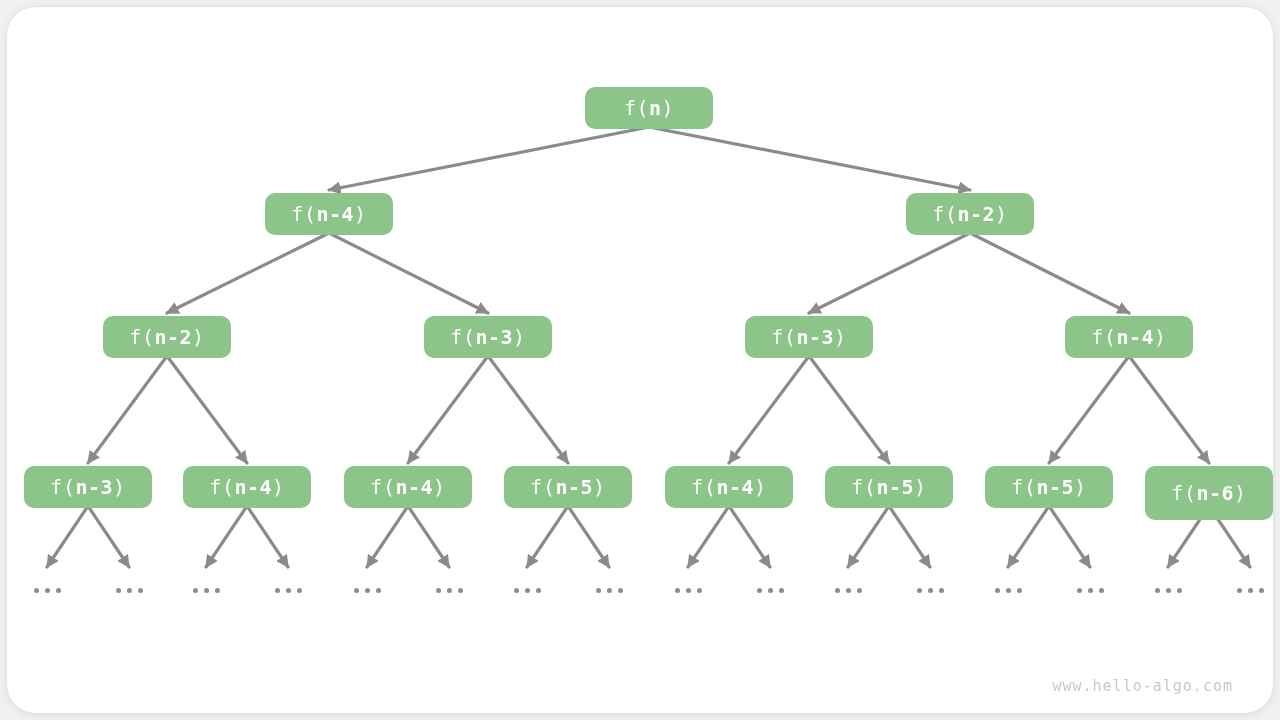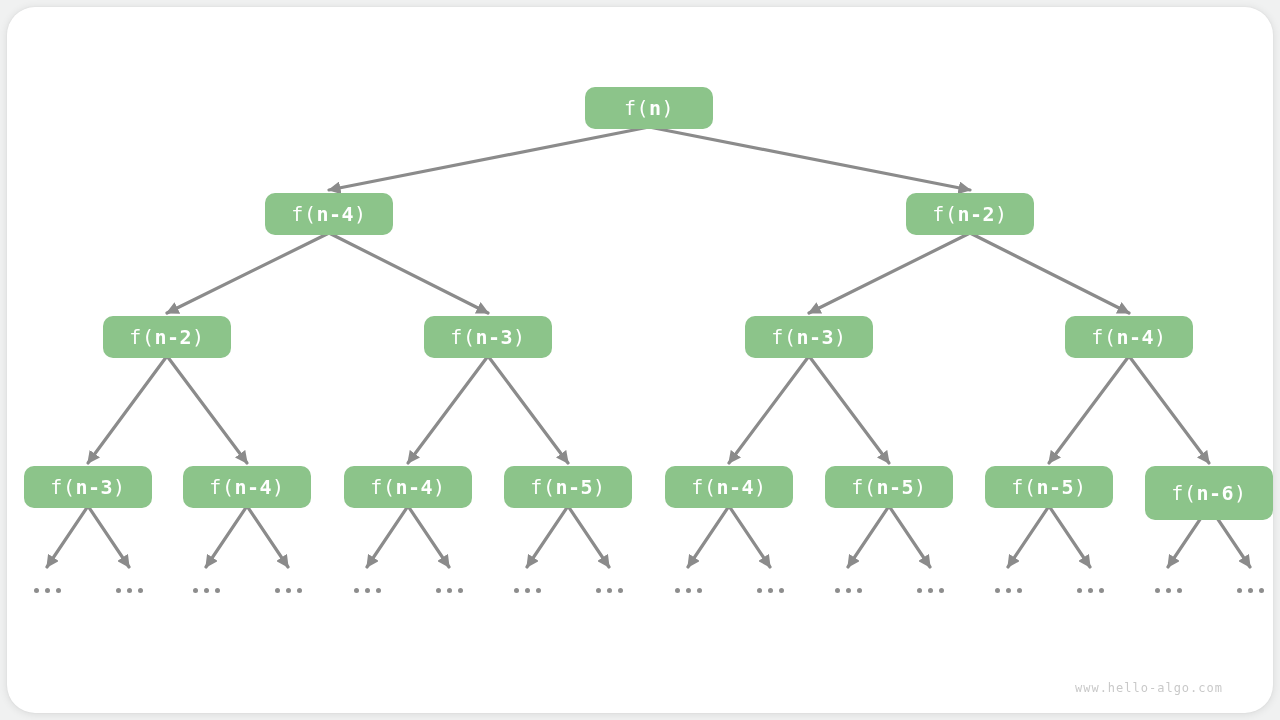--- a/index.html
+++ b/index.html
@@ -54,23 +54,23 @@
     align-items: center;
   }
   .dot {
     width: 5px;
     height: 5px;
     border-radius: 50%;
     background: var(--dot-color, #8d8d8d);
   }
   .watermark {
     position: absolute;
-    right: 50px;
+    right: 40px;
     bottom: 18px;
-    font-size: 12px;
+    font-size: 15px;
     letter-spacing: 1px;
     color: var(--watermark-color, #c9c9c9);
   }
 </style>
 </head>
 <body>
 
 <div class="page">
   <div class="card">
     <svg id="edges" width="1280" height="720">

